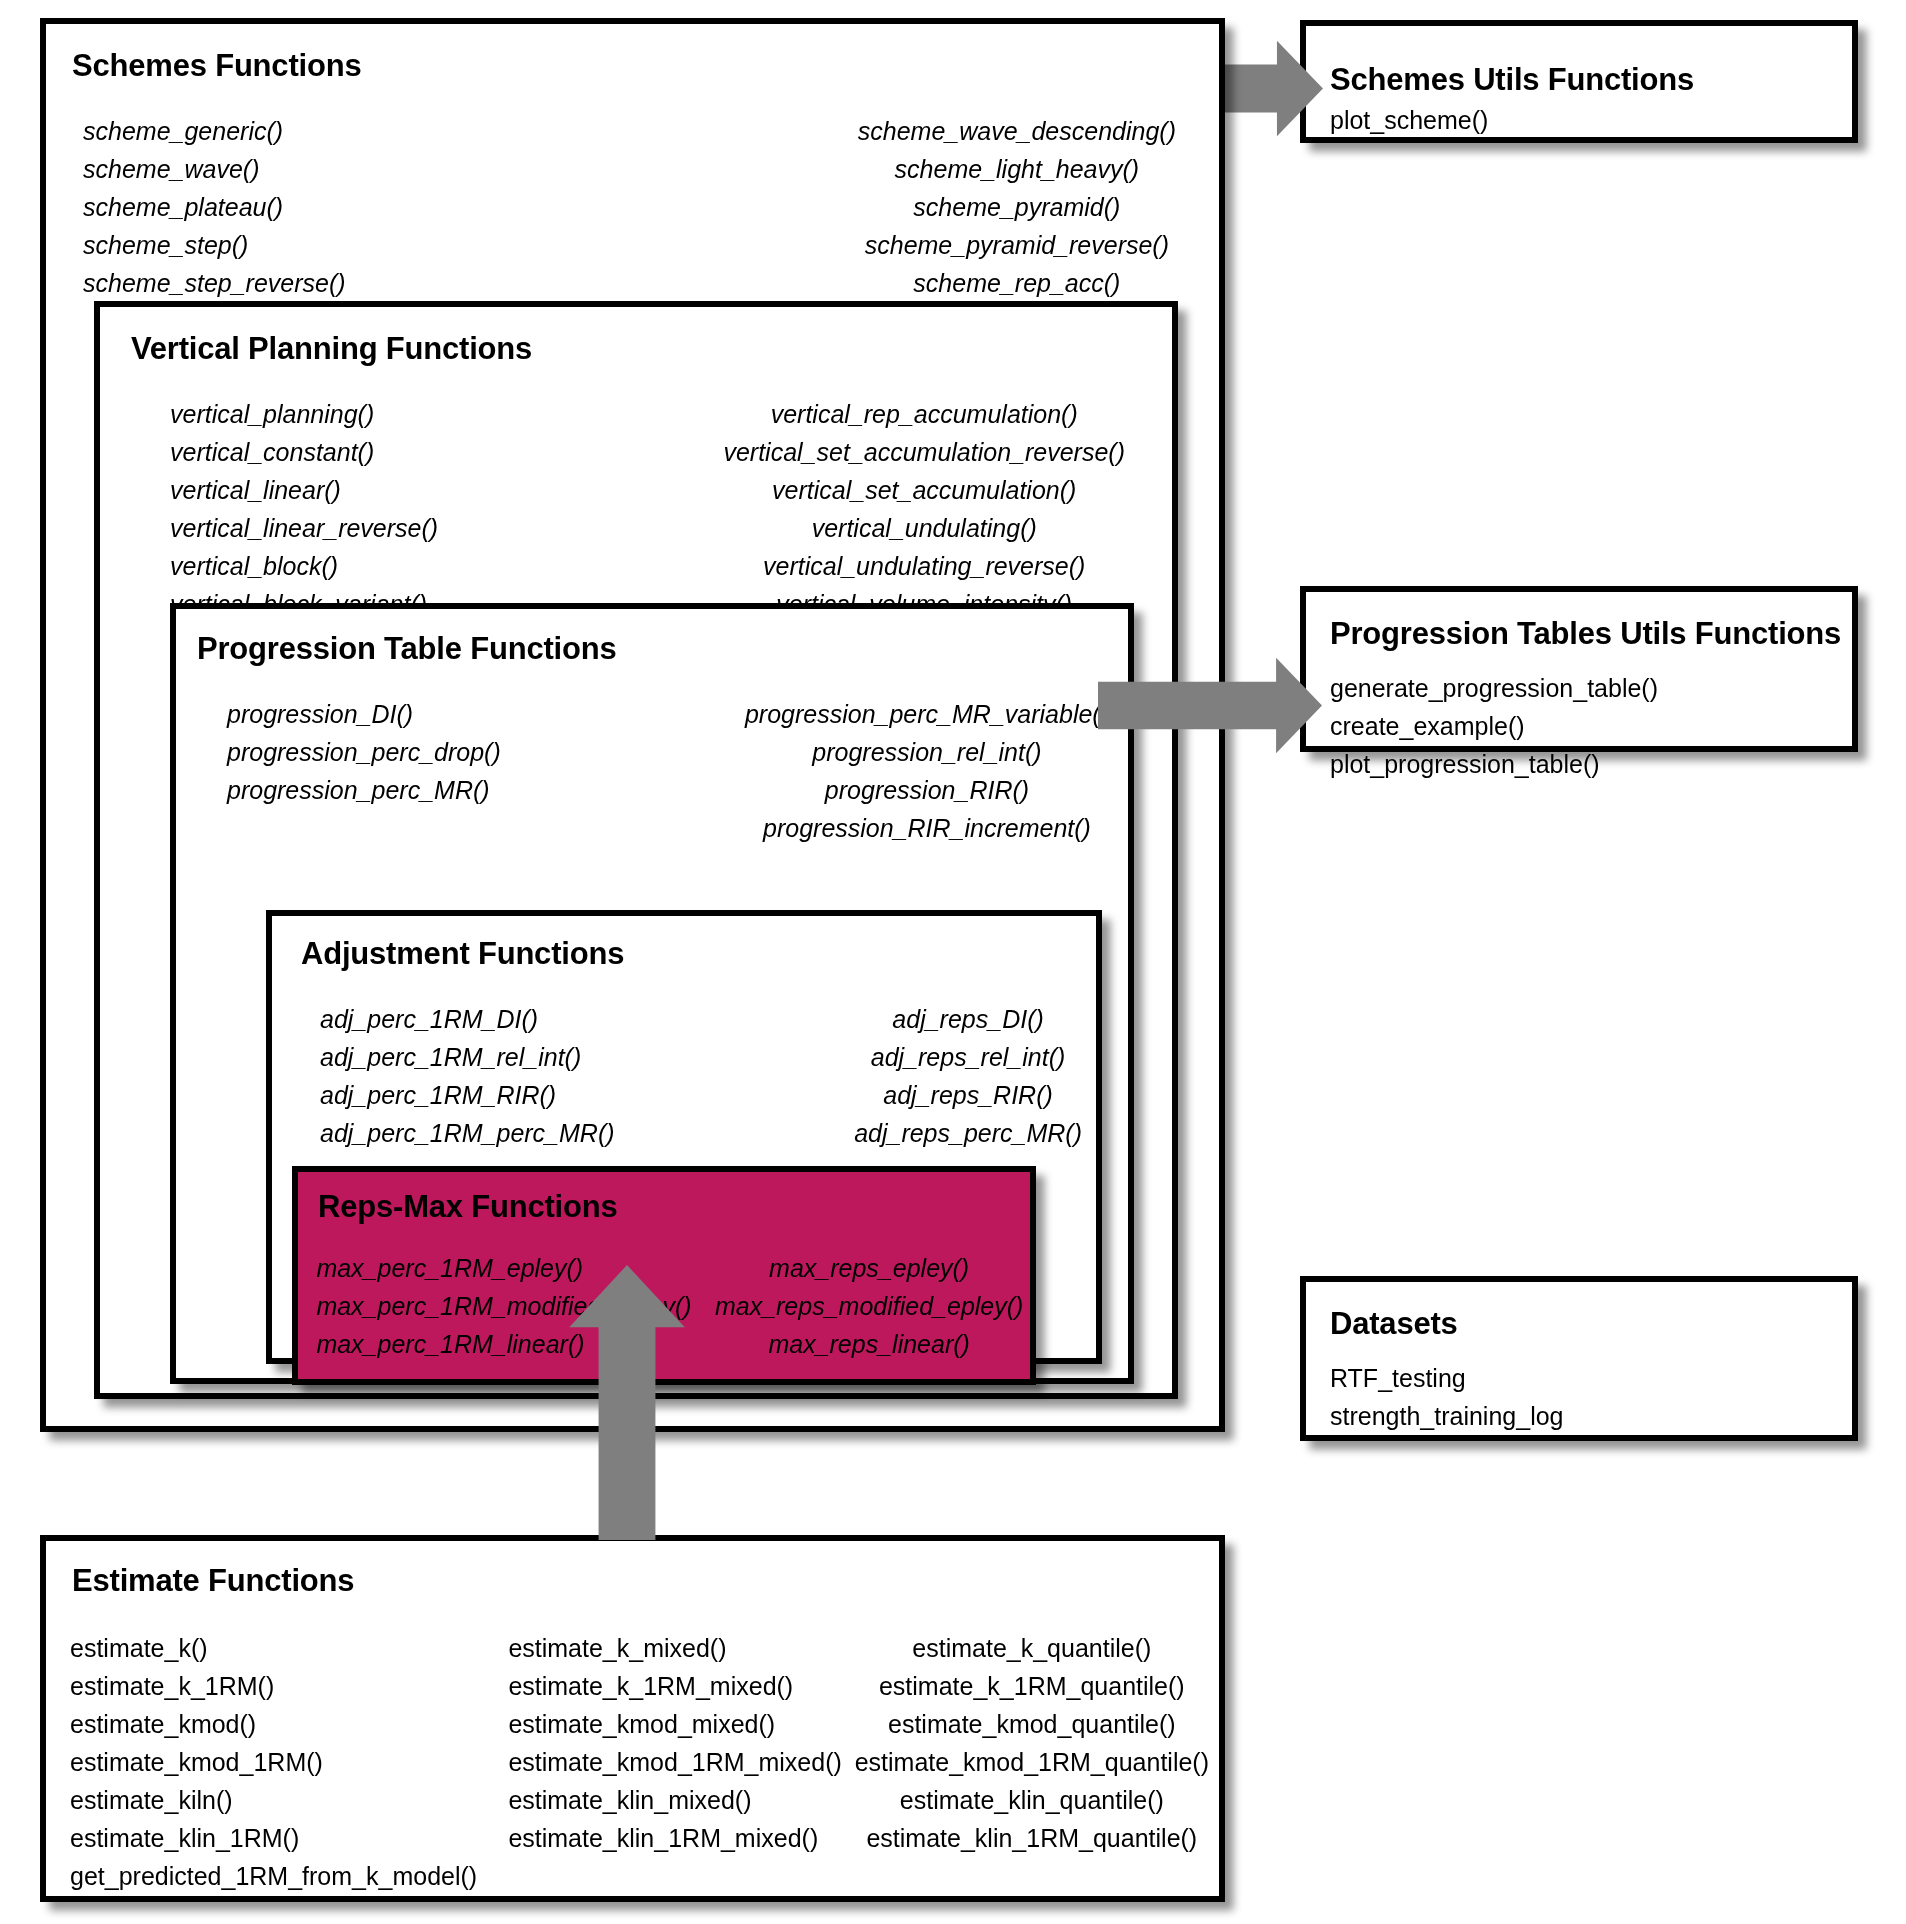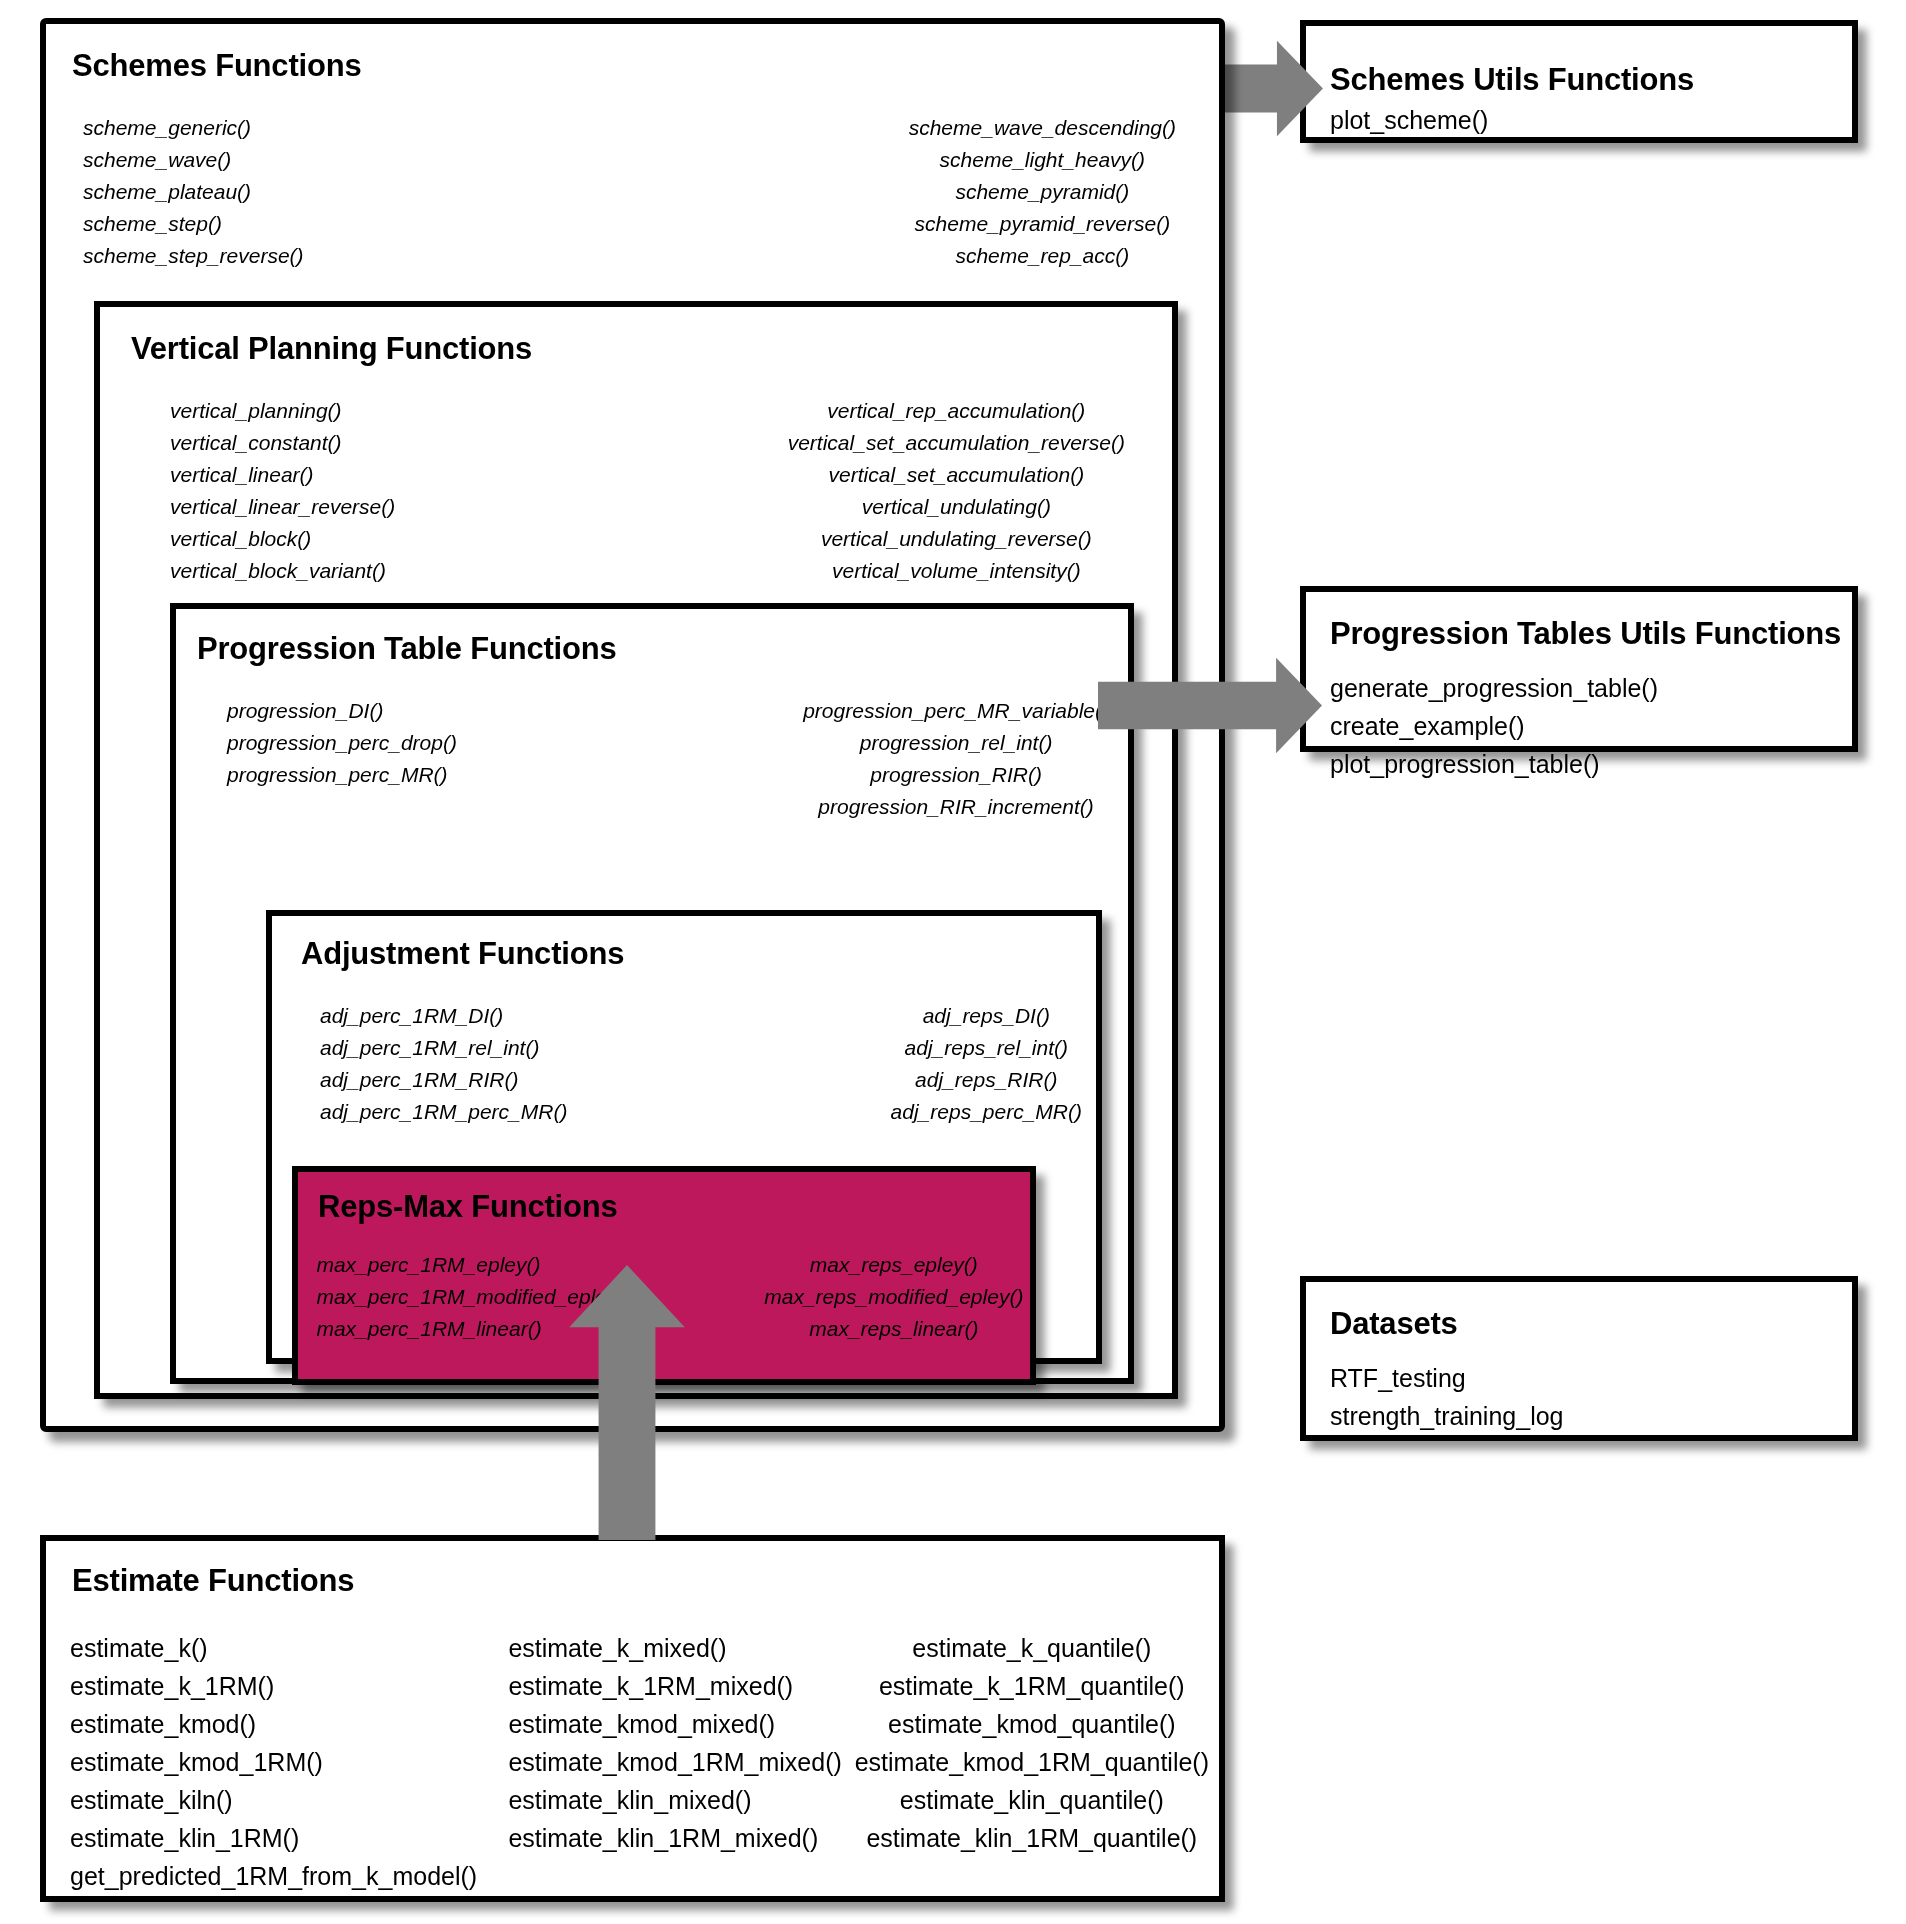--- a/index.html
+++ b/index.html
@@ -32,34 +32,33 @@
     font-size: 31px;
     letter-spacing: -0.2px;
     white-space: nowrap;
   }
   .fn {
     white-space: nowrap;
     line-height: 1.52;
   }
   .fn-italic {
     font-style: italic;
-    font-size: 21px;
+    font-size: 25px;
   }
   .fn-upright {
     font-style: normal;
     font-size: 25px;
   }
   .col-left  { text-align: left; }
   .col-right { text-align: center; }
 
   
   #schemes-box {
     left: 40px; top: 18.4px; width: 1185px; height: 1414px;
     z-index: 2;
-    border-radius: 6px;
   }
   #schemes-title { position: absolute; left: 26px; top: 24px; }
   #schemes-cols {
     position: absolute; left: 37px; top: 88px; width: 1093px;
     display: flex; justify-content: space-between;
   }
 
   #vertical-box {
     position: absolute;
     left: 48px; top: 277px; width: 1084px; height: 1098px;

